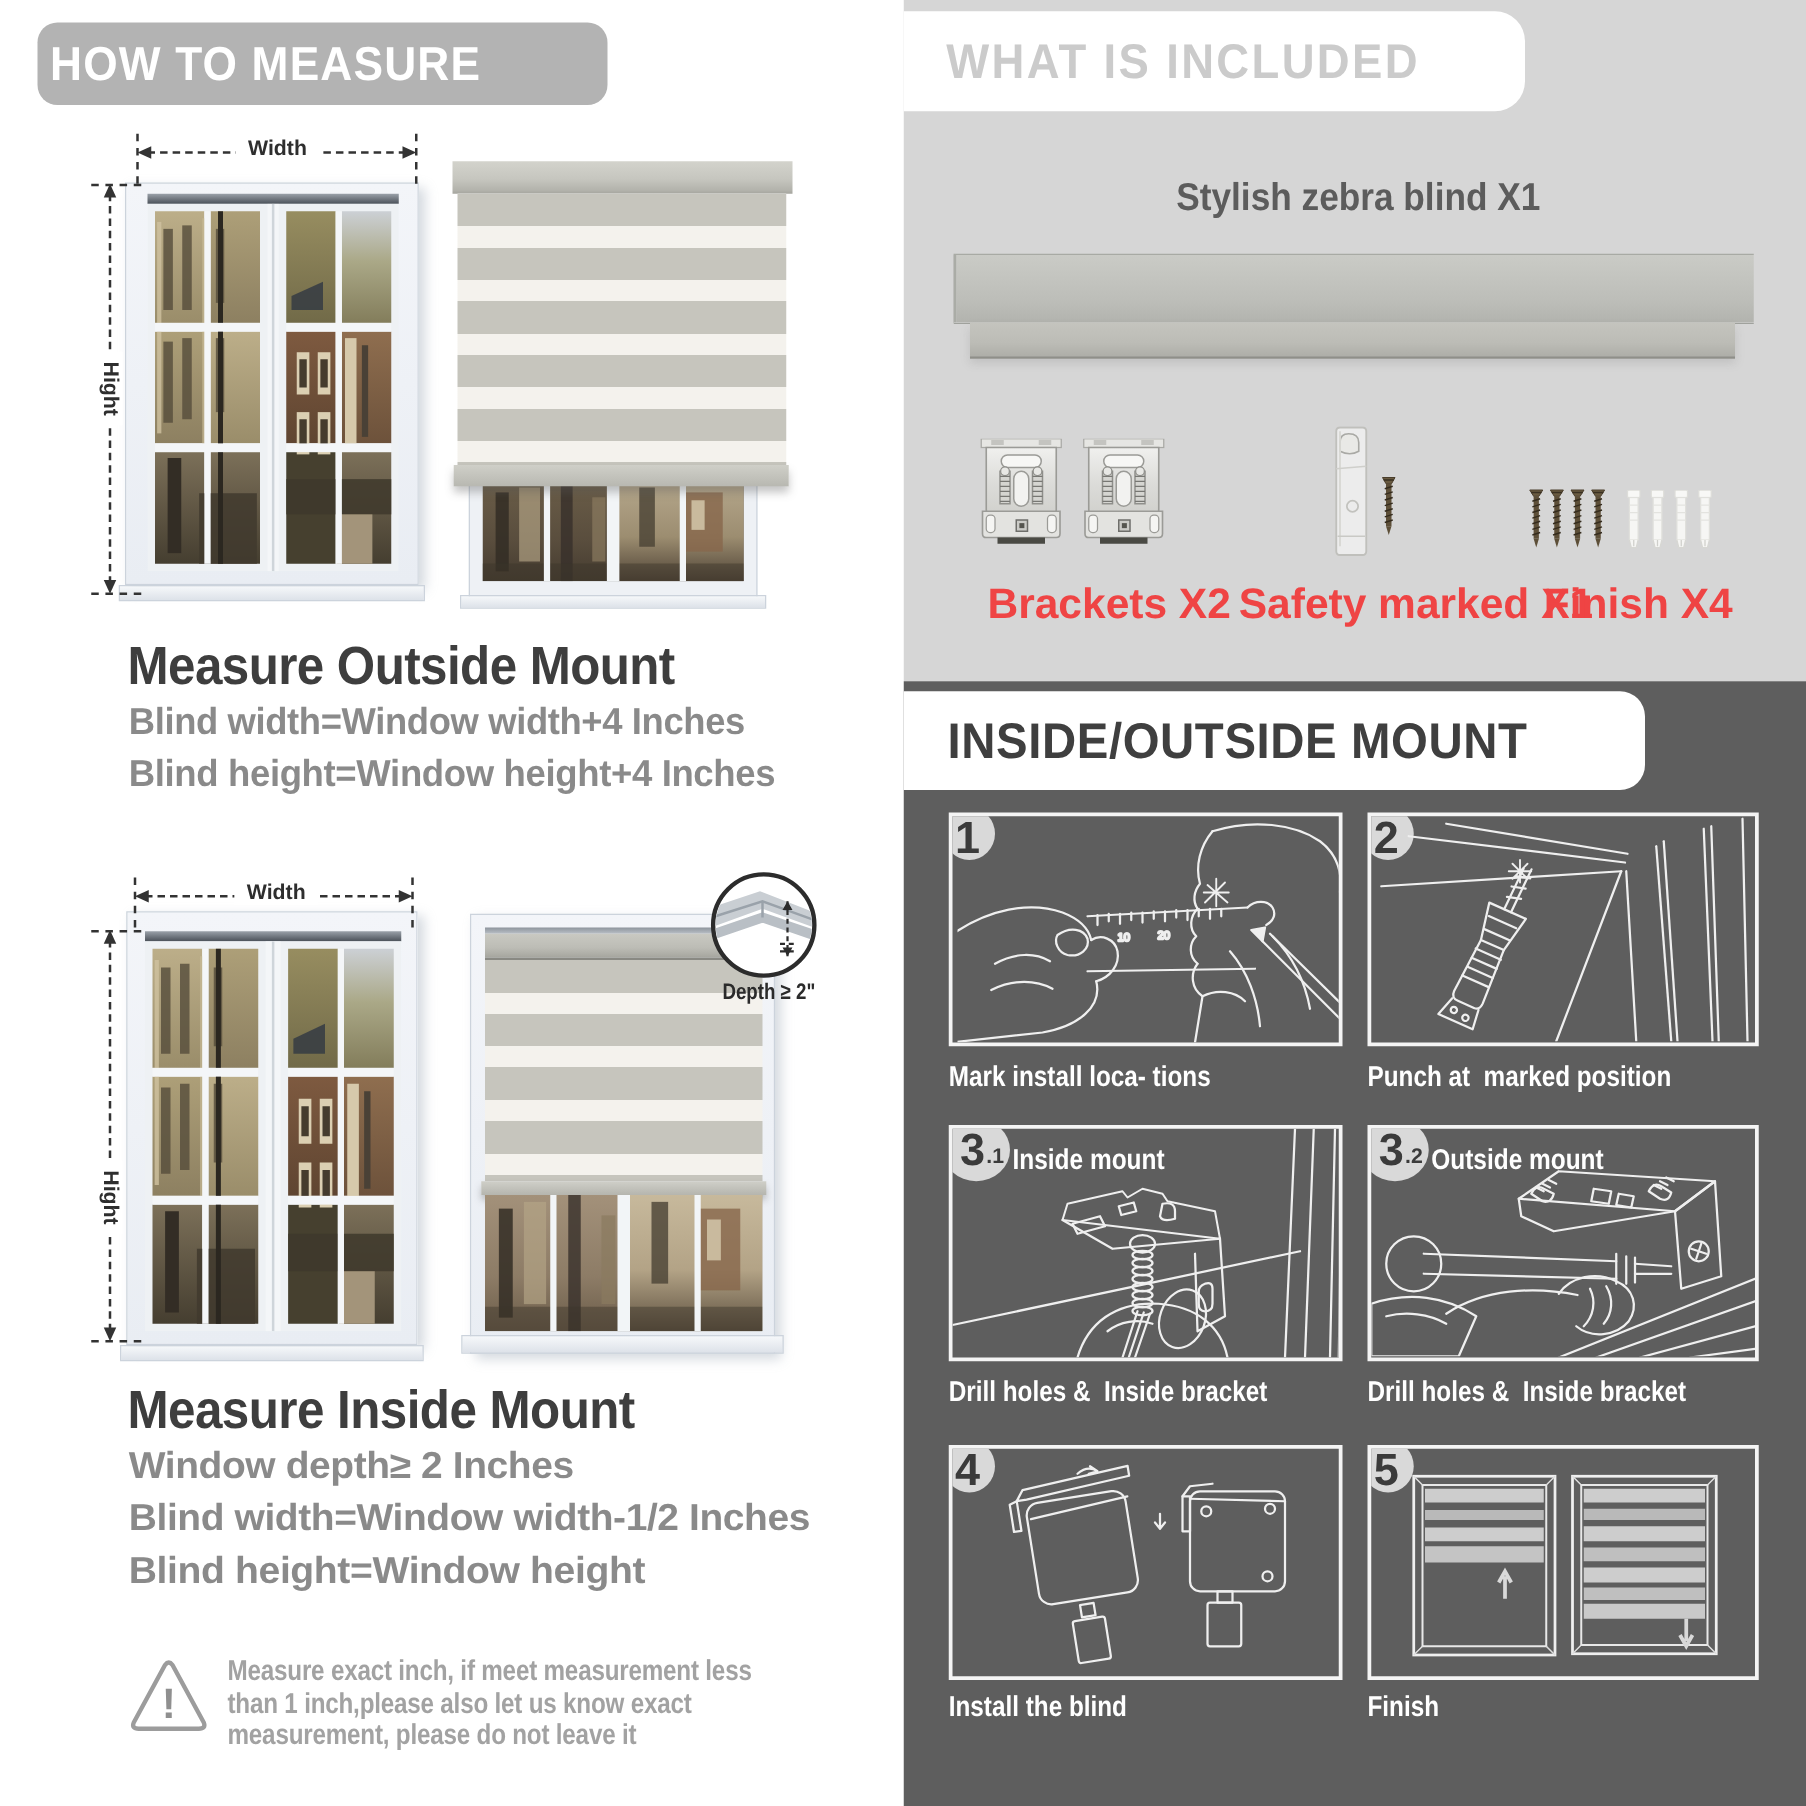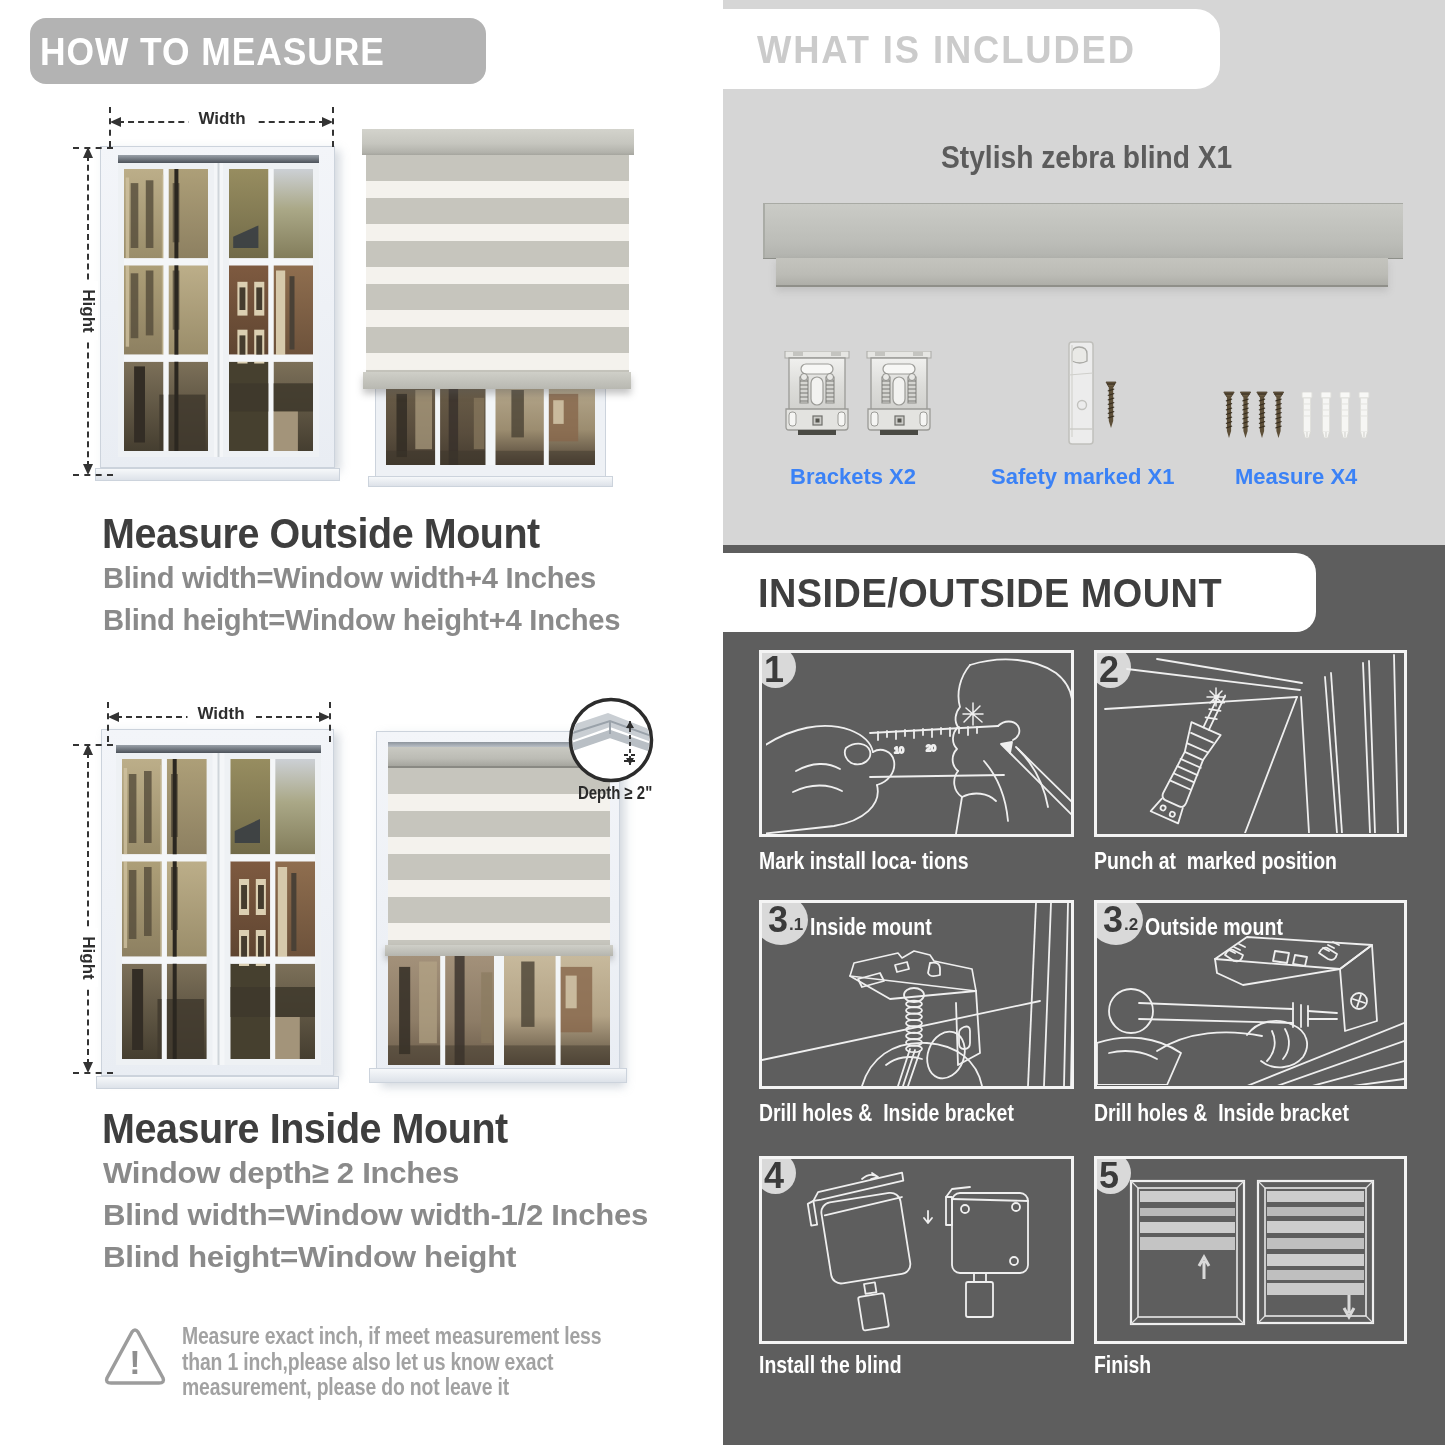--- a/index.html
+++ b/index.html
@@ -1,20 +1,20 @@
 <!DOCTYPE html>
 <html><head><meta charset="utf-8">
 <style>
 *{margin:0;padding:0;box-sizing:border-box}
 html,body{width:1445px;height:1445px;background:#fff;overflow:hidden}
 body{position:relative;font-family:"Liberation Sans",sans-serif}
 .abs{position:absolute}
 .h2{font-weight:bold;color:#3e3e3e;font-size:43px;letter-spacing:-0.5px;white-space:nowrap}
 .body-gray{font-weight:bold;color:#8a8a8a;font-size:30px;letter-spacing:-0.3px;white-space:nowrap}
-.lbl{font-weight:bold;color:#3b82f6;font-size:22px;text-align:left;white-space:nowrap}
+.lbl{font-weight:bold;color:#ef4444;font-size:34px;text-align:left;white-space:nowrap}
 .cap{font-weight:bold;color:#fff;font-size:23px;white-space:pre;transform:scaleX(0.845);transform-origin:left top}
 .dash-h{border-top:2px dashed #333}
 .dash-v{border-left:2px dashed #333}
 .arrlab{font-weight:bold;color:#2e2e2e;font-size:17px;background:#fff;padding:0 10px;white-space:nowrap}
 .stepbox{border:3px solid #f4f4f4;overflow:hidden}
 .badge{position:absolute;left:0;top:0;background:#d9d9d9;border-bottom-right-radius:100%}
 .steplab{position:absolute;font-weight:bold;color:#fff;font-size:23px;white-space:nowrap;transform:scaleX(0.85);transform-origin:left top}
 </style></head><body>
 
 <div class="abs" style="left:723px;top:0;width:722px;height:545px;background:#d6d6d6"></div>
@@ -140,21 +140,21 @@
       <path d="M41.5,40 L43,46 L47,46 L48.5,40" fill="#f6f6f4" stroke="#d7d7d3" stroke-width="1"></path>
       <line x1="45" y1="40" x2="45" y2="45" stroke="#cfcfcb" stroke-width="1"></line>
       <rect x="59" y="0" width="10" height="6" rx="1" fill="#f8f8f6" stroke="#dddDd9" stroke-width="1"></rect>
       <rect x="60.5" y="6" width="7" height="34" fill="#f6f6f4" stroke="#e0e0dc" stroke-width="1"></rect>
       <path d="M60.5,12 h7 M60.5,18 h7 M60.5,24 h7" stroke="#e3e3df" stroke-width="1"></path>
       <path d="M60.5,40 L62,46 L66,46 L67.5,40" fill="#f6f6f4" stroke="#d7d7d3" stroke-width="1"></path>
       <line x1="64" y1="40" x2="64" y2="45" stroke="#cfcfcb" stroke-width="1"></line>
     </svg></div>
 <div class="abs lbl" id="t_br" style="left:790px;top:464px;width:140px">Brackets X2</div>
 <div class="abs lbl" id="t_sd" style="left:991px;top:464px;width:194px">Safety marked X1</div>
-<div class="abs lbl" id="t_sc" style="left:1235px;top:464px;width:118px">Measure X4</div>
+<div class="abs lbl" id="t_sc" style="left:1235px;top:464px;width:118px">Finish X4</div>
 <div class="abs" style="left:723px;top:553px;width:593px;height:79px;background:#fff;border-radius:0 20px 20px 0"></div>
 <div class="abs" id="t_iom" style="left:758px;top:553px;height:79px;line-height:81px;font-weight:bold;font-size:40px;color:#3f3f3f;letter-spacing:0.5px;white-space:nowrap;transform:scaleX(0.947);transform-origin:left center">INSIDE/OUTSIDE MOUNT</div>
 <div class="abs stepbox" style="left:759px;top:650px;width:315px;height:187px">
     <div class="badge" style="left:-7px;top:-7px;width:41px;height:42px;border-radius:50%"></div>
     <span style="position:absolute;left:2px;top:-4px;font-weight:bold;color:#3b3b3b;font-size:36px">1</span>
     <div class="abs" style="left:4px;top:0"><svg width="309" height="181" viewBox="0 0 309 181">
 <g stroke="#efefef" stroke-width="1.8" fill="none" stroke-linecap="round" stroke-linejoin="round">
 <path d="M-5,95 C25,74 58,68 84,77 C97,82 105,90 107,99"></path>
 <path d="M107,99 C115,94 126,98 128,108 C130,119 122,129 111,132"></path>
 <path d="M111,132 C116,152 97,168 68,173 L-5,181"></path>

